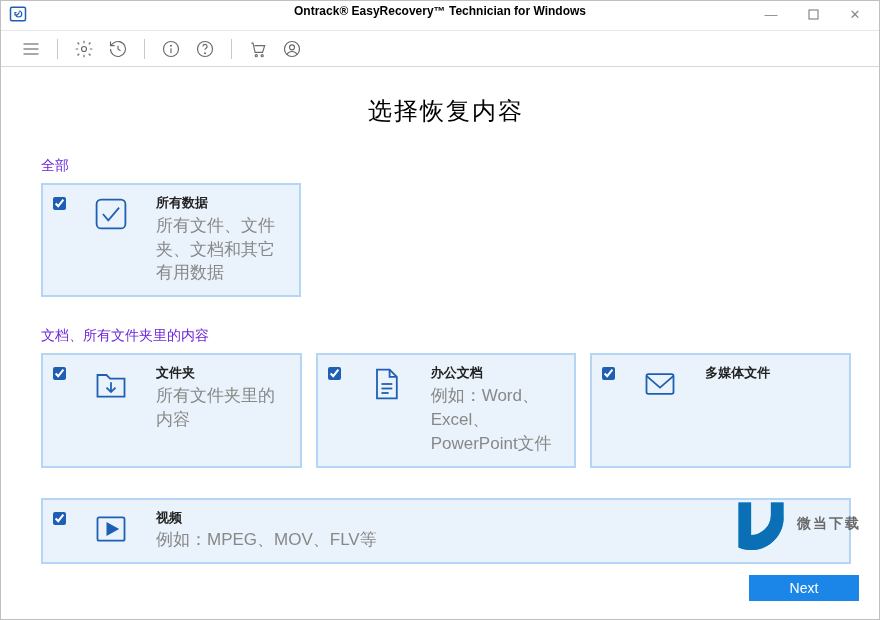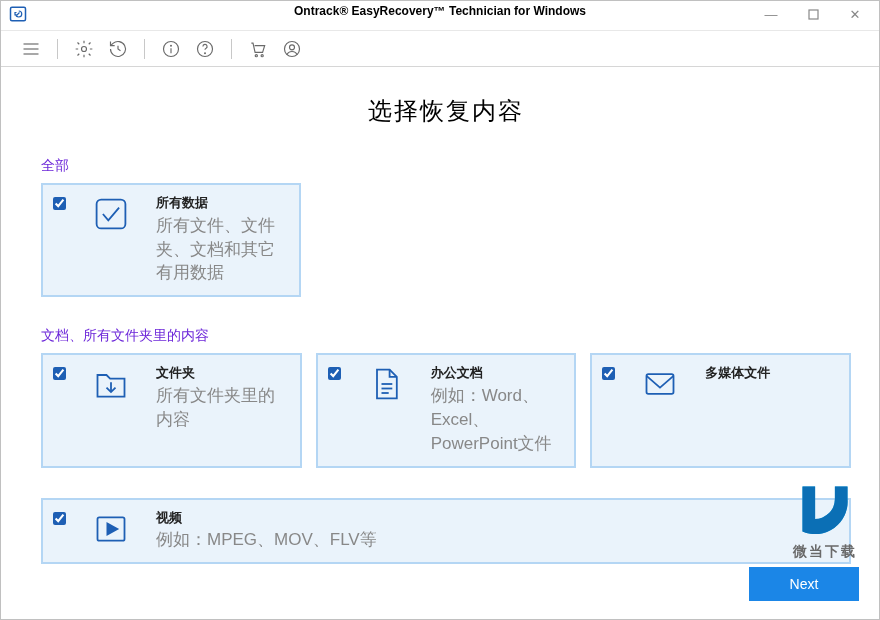--- a/index.html
+++ b/index.html
@@ -26,23 +26,23 @@
     .row { display: flex; gap: 14px; }
     .card { flex: 1; display: flex; align-items: flex-start; gap: 26px; padding: 10px 10px; border: 2px solid #b4d6f4; background: #eaf3fb; }
     .card.tall { flex: 0 0 260px; align-items: flex-start; padding: 10px; }
     .card-check { width: 13px; height: 13px; margin-top: 2px; accent-color: #1e5fb4; }
     .card-icon { width: 38px; height: 38px; display: flex; align-items: center; justify-content: center; flex-shrink: 0; }
     .card-icon svg { width: 36px; height: 36px; stroke: #1e5fb4; fill: none; stroke-width: 2; }
     .card-body { display: flex; flex-direction: column; }
     .card-title { font-size: 13px; font-weight: bold; color: #222; line-height: 1.3; }
     .card-desc { font-size: 17px; color: #888; margin-top: 2px; line-height: 1.4; }
 
-    .next-btn { position: absolute; right: 20px; bottom: 18px; width: 110px; height: 34px; background: #1b86e7; color: #fff; border: none; font-size: 14px; display: flex; align-items: center; justify-content: center; }
-
-    .watermark { position: absolute; right: 18px; bottom: 58px; display: flex; flex-direction: column; align-items: center; pointer-events: none; }
+    .next-btn { position: absolute; right: 20px; bottom: 18px; width: 110px; height: 26px; background: #1b86e7; color: #fff; border: none; font-size: 14px; display: flex; align-items: center; justify-content: center; }
+
+    .watermark { position: absolute; right: 18px; bottom: 58px; display: flex; flex-direction: row; align-items: center; pointer-events: none; }
     .watermark svg { width: 72px; height: 72px; }
     .watermark-text { font-size: 14px; font-weight: bold; color: #6a6a6a; letter-spacing: 2px; margin-top: -2px; }
   </style>
 </head>
 <body>
 
 <div class="titlebar">
   <div class="titlebar-left">
     <span class="app-icon">
       <svg viewBox="0 0 24 24">

